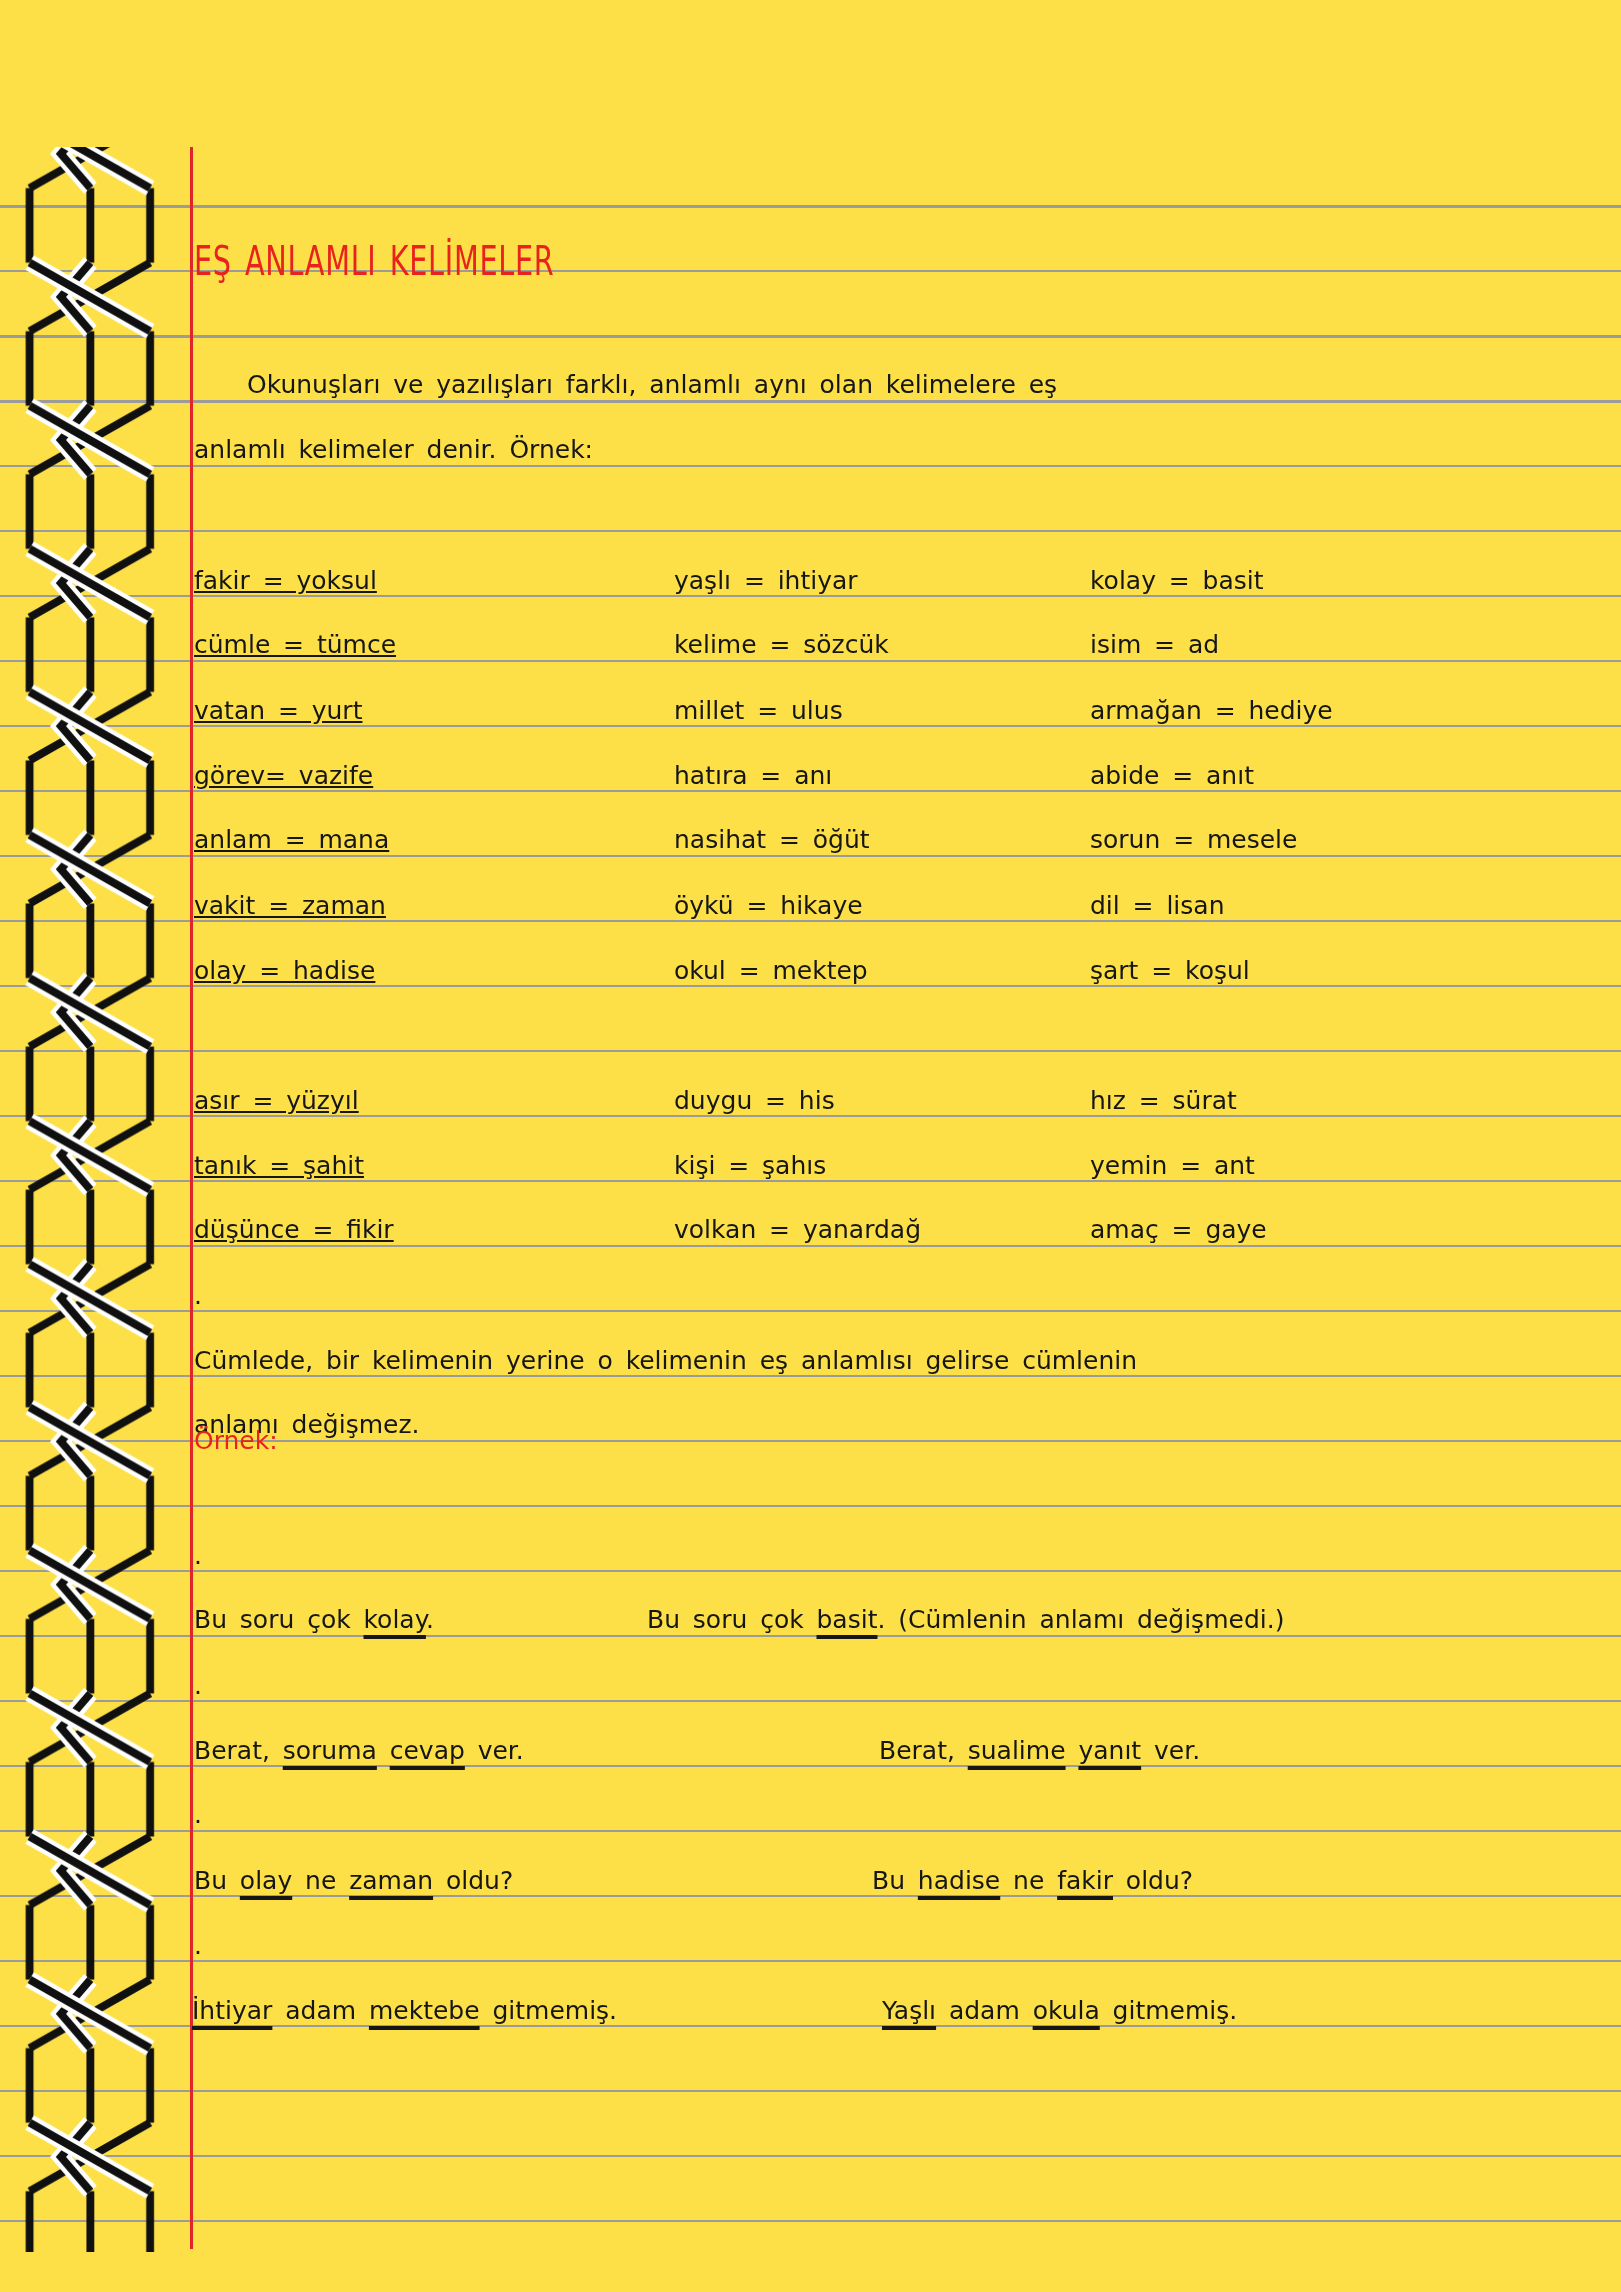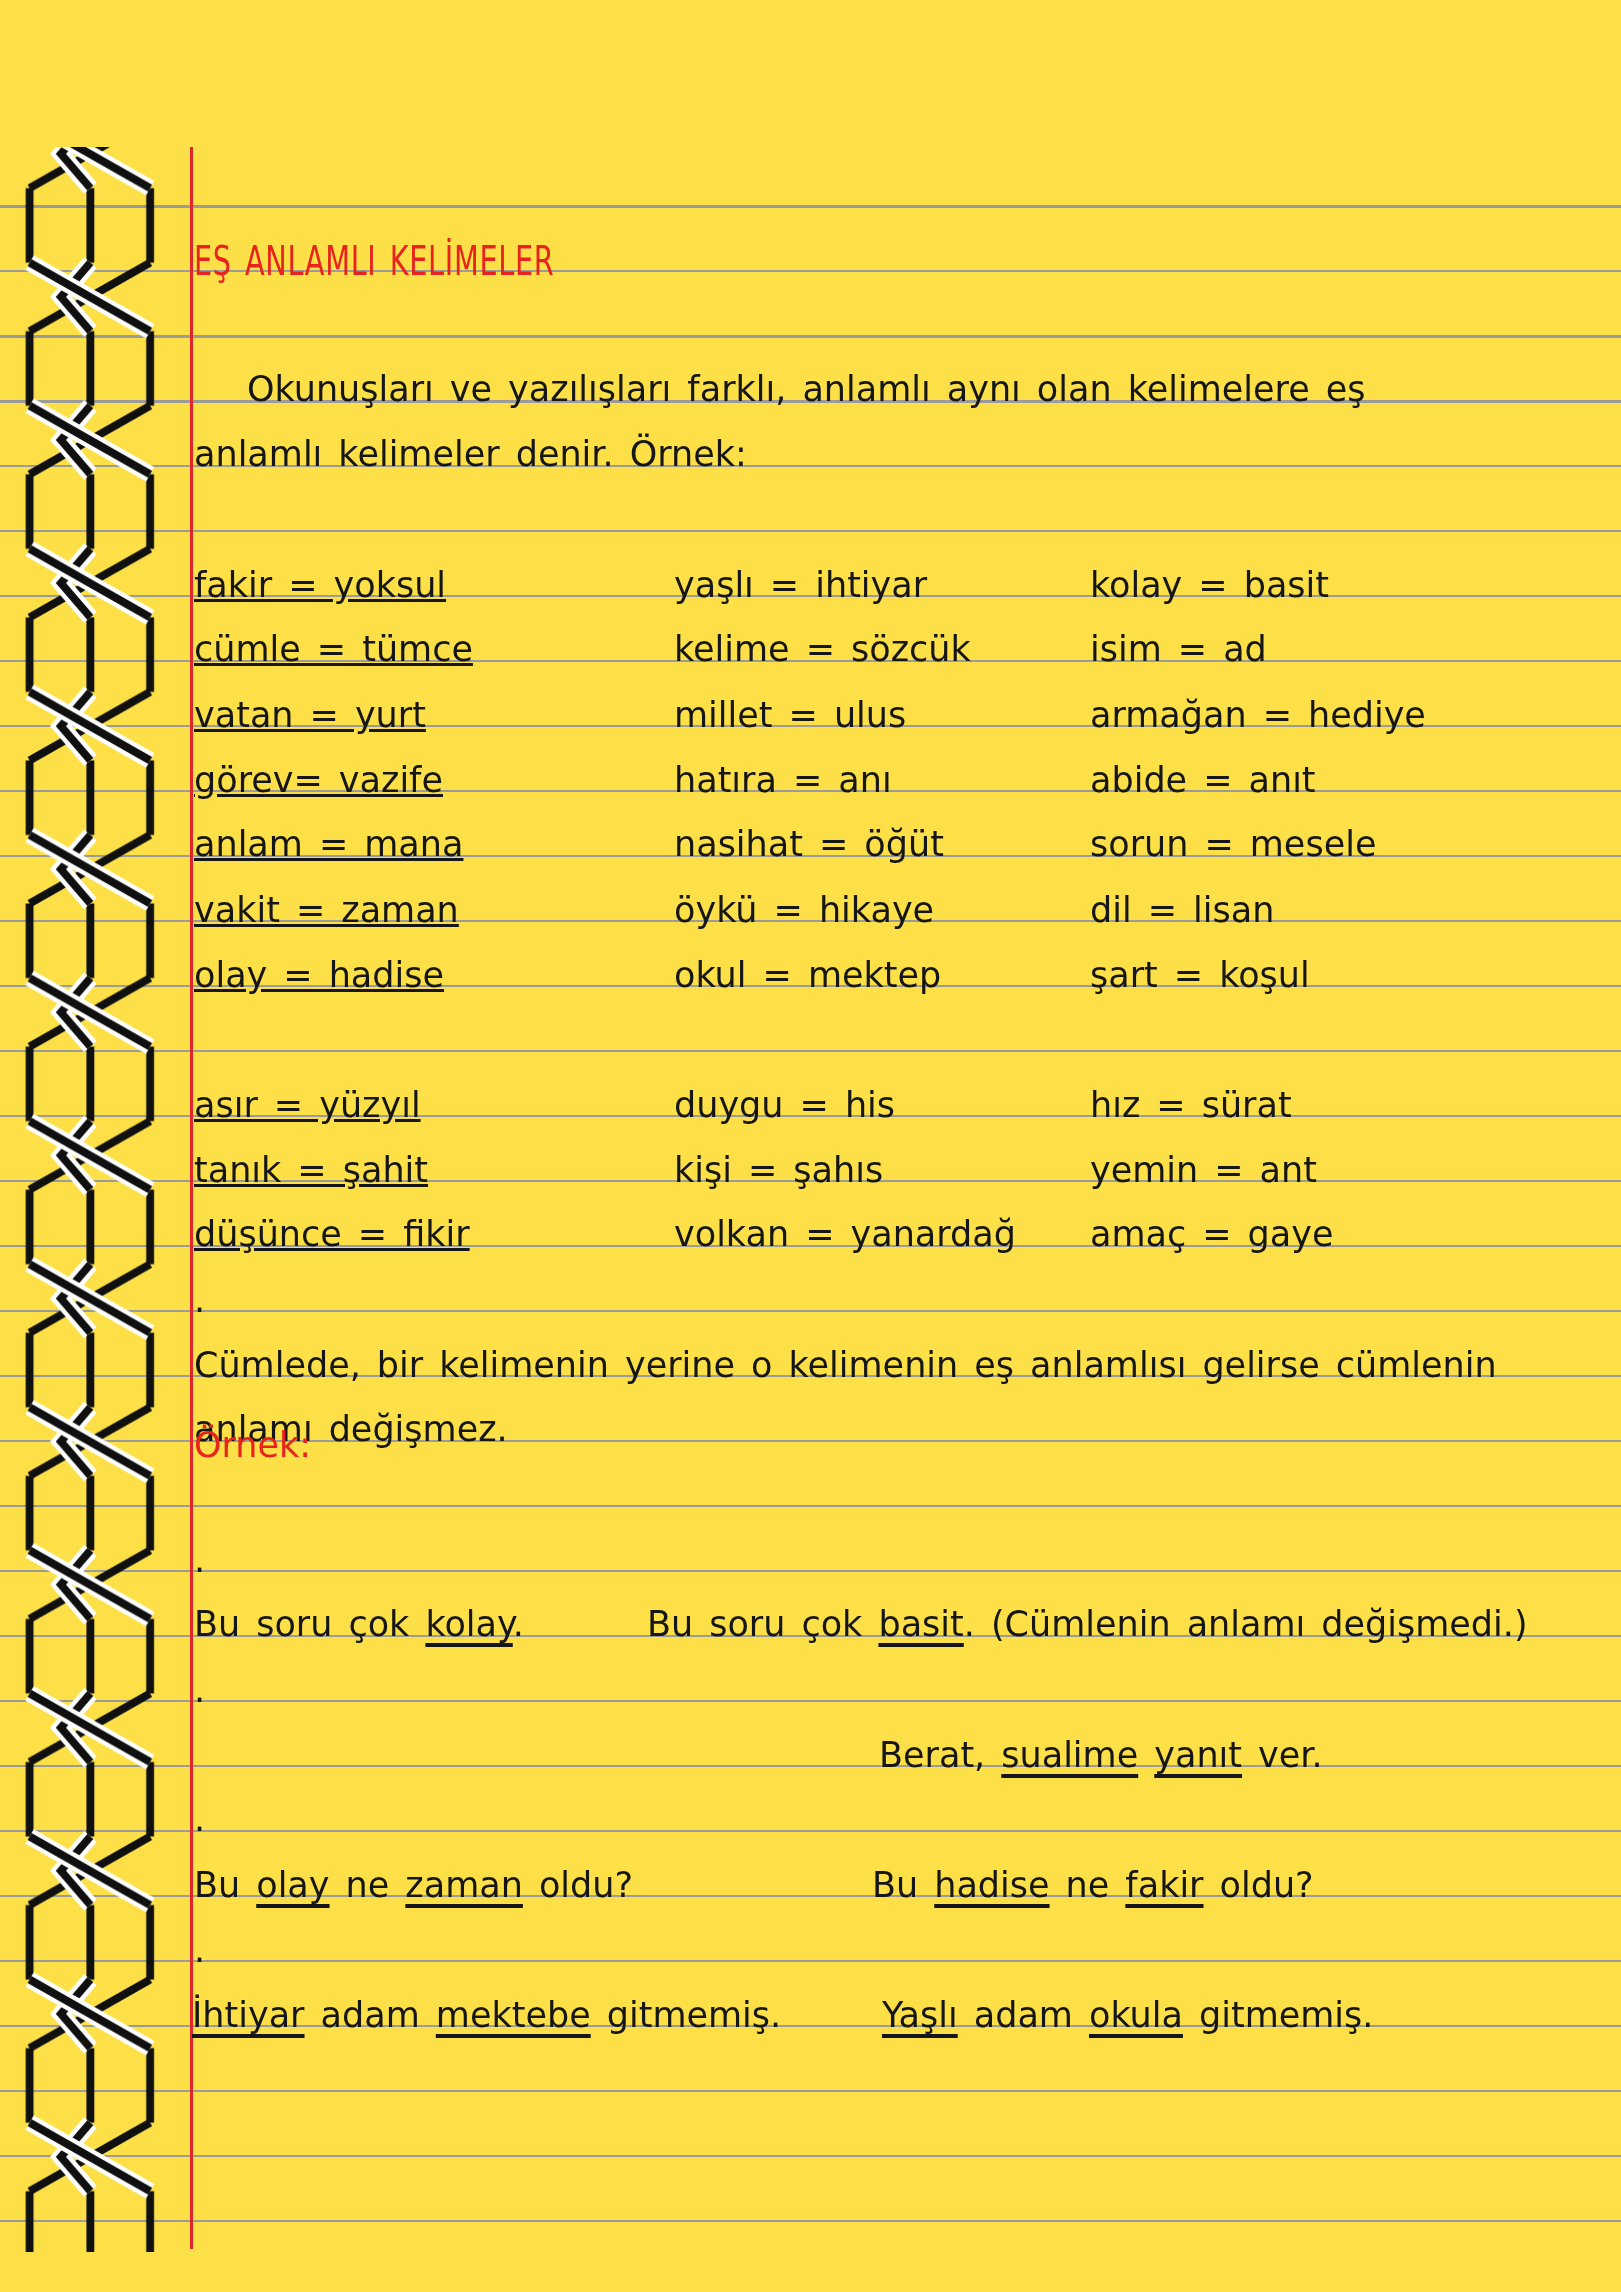--- a/index.html
+++ b/index.html
@@ -7,21 +7,21 @@
 
   
   .rules{position:absolute;left:0;top:205px;width:1621px;height:2019px;
     background:repeating-linear-gradient(to bottom,#9b9b9b 0,#9b9b9b 2.5px,transparent 2.5px,transparent 65px);}
 
   
   .margin-line{position:absolute;left:190px;top:147px;width:2.9px;height:2102px;background:#e0262a;}
 
   .braid{position:absolute;left:0;top:147px;}
 
-  .t{position:absolute;font-family:"DejaVu Sans",sans-serif;font-size:35px;line-height:1;
+  .t{position:absolute;font-family:"DejaVu Sans",sans-serif;font-size:25px;line-height:1;
      color:#161616;word-spacing:4.9px;white-space:nowrap;}
   .red{color:#e8231d;}
   .title{font-size:41px;letter-spacing:1px;transform:scaleX(.70);transform-origin:0 50%;}
 
   .prow{left:0;width:100%;height:43px;}
   .prow span{position:absolute;top:0;white-space:nowrap;}
   .col0{left:194px;text-decoration:underline;} .col1{left:674px;} .col2{left:1090px;}
 
   .u{text-decoration-line:underline;text-decoration-color:#161616;
      text-decoration-thickness:3.9px;text-underline-offset:6.9px;}
@@ -111,20 +111,21 @@
   <div class="t" style="top:1412px;left:194px">anlamı değişmez.</div>
   <div class="t red" style="top:1428px;left:194px">Örnek:</div>
 
   <div class="t" style="top:1543px;left:194px">.</div>
 
   <div class="t" style="top:1607px;left:194px"><span>Bu soru çok </span><span class="u">kolay</span><span>.</span></div>
   <div class="t" style="top:1607px;left:647px"><span>Bu soru çok </span><span class="u">basit</span><span>. (Cümlenin anlamı değişmedi.)</span></div>
 
   <div class="t" style="top:1673px;left:194px">.</div>
 
+  <div class="t" style="top:1738px;left:194px"><span>Berat, </span><span class="u">soruma</span><span> </span><span class="u">cevap</span><span> ver.</span></div>
   <div class="t" style="top:1738px;left:879px"><span>Berat, </span><span class="u">sualime</span><span> </span><span class="u">yanıt</span><span> ver.</span></div>
 
   <div class="t" style="top:1802px;left:194px">.</div>
 
   <div class="t" style="top:1868px;left:194px"><span>Bu </span><span class="u">olay</span><span> ne </span><span class="u">zaman</span><span> oldu?</span></div>
   <div class="t" style="top:1868px;left:872px"><span>Bu </span><span class="u">hadise</span><span> ne </span><span class="u">fakir</span><span> oldu?</span></div>
 
   <div class="t" style="top:1933px;left:194px">.</div>
 
   <div class="t" style="top:1998px;left:192px"><span class="u">İhtiyar</span><span> adam </span><span class="u">mektebe</span><span> gitmemiş.</span></div>

